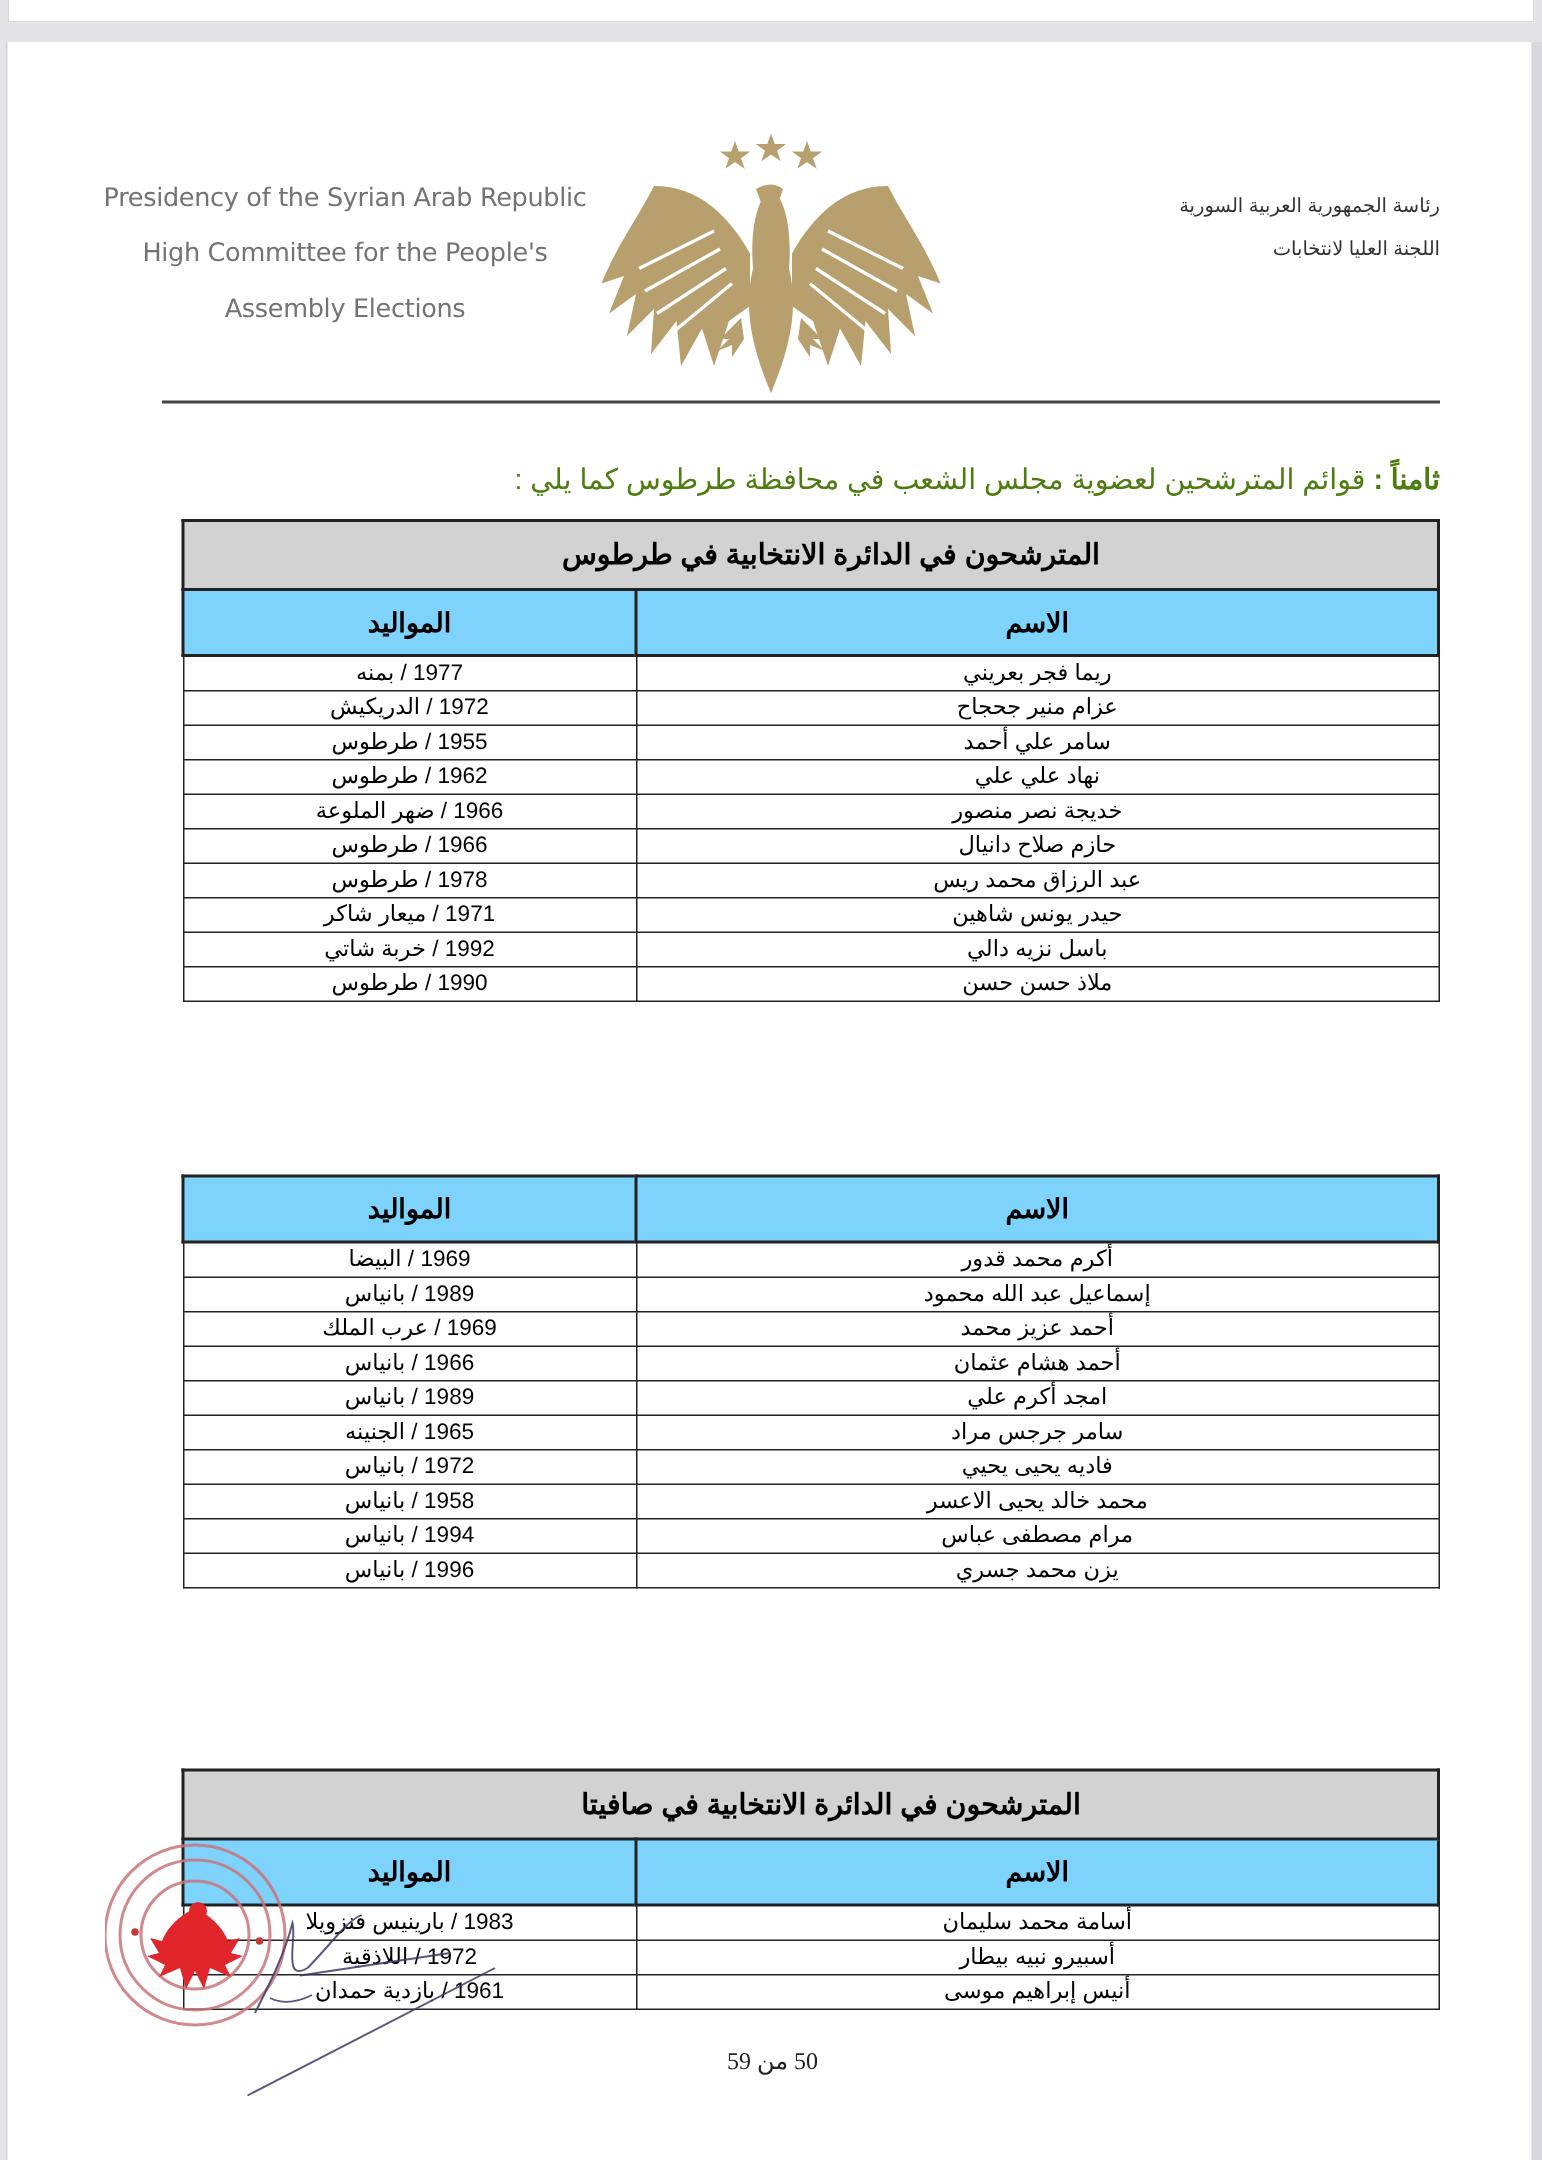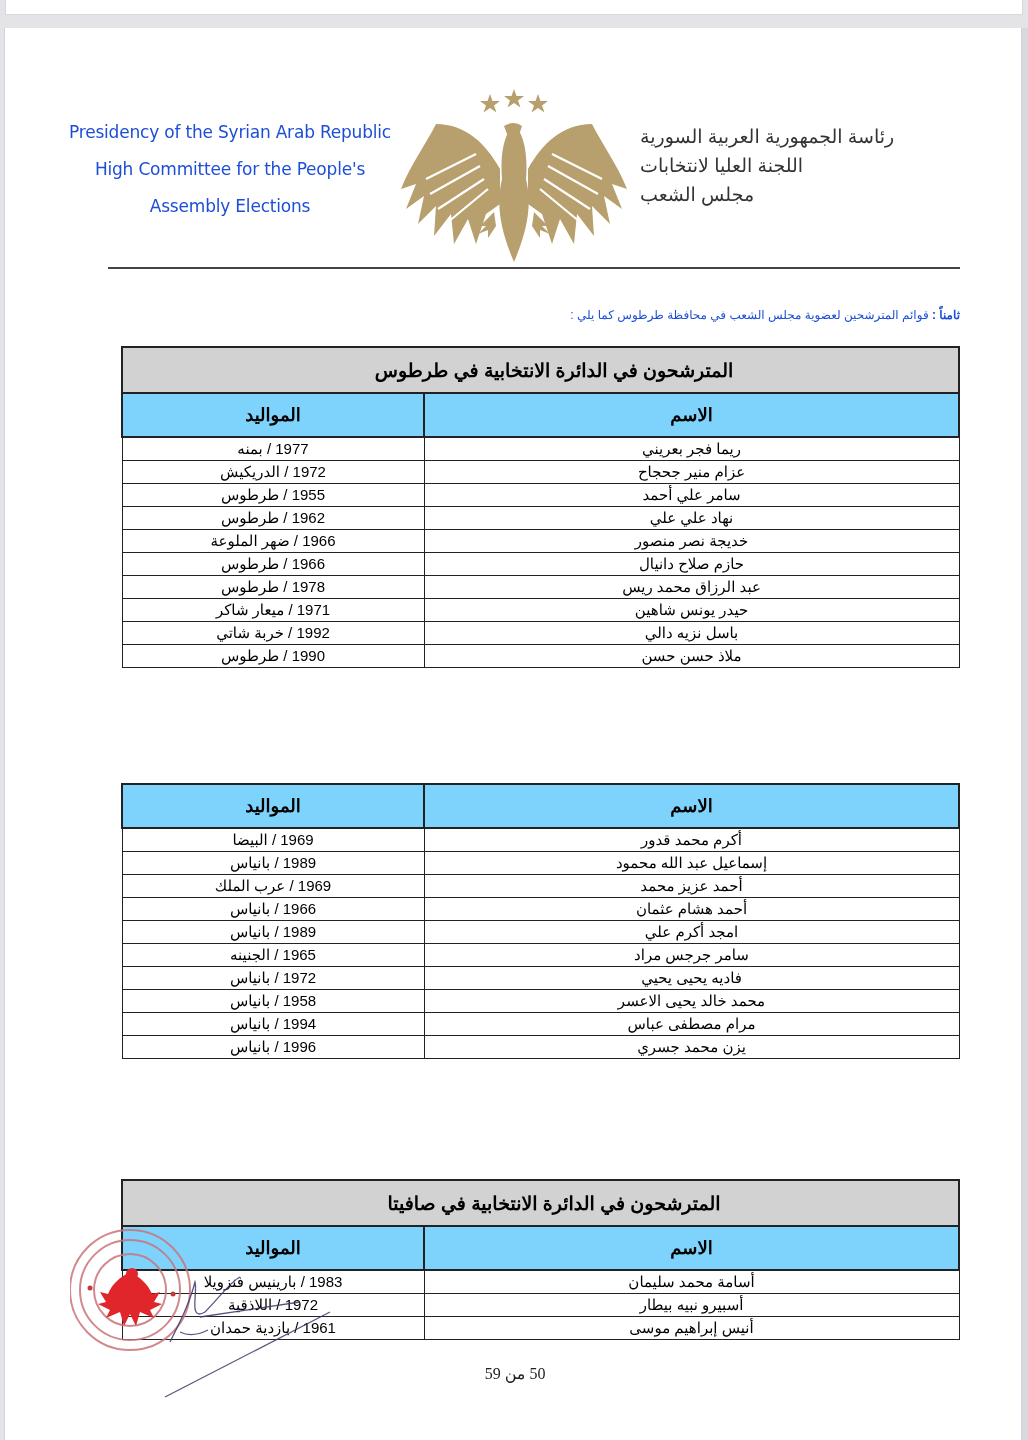--- a/index.html
+++ b/index.html
@@ -12,32 +12,32 @@
   .prev-page {
     position: absolute; left: 5px; top: -20px; width: 1016px; height: 33px;
     background: #ffffff; border: 1px solid #d8d8dc;
   }
   .page {
     position: absolute; left: 4px; top: 28px; width: 1016px; height: 1420px;
     background: #ffffff; border-left: 1px solid #d4d4d8; border-right: 1px solid #d4d4d8;
   }
   .en-head {
     position: absolute; left: 60px; top: 114px; width: 340px;
-    text-align: center; color: #1d4ed8; font-size: 17px; line-height: 37px;
+    text-align: center; color: #737373; font-size: 17px; line-height: 37px;
     font-family: "DejaVu Sans", sans-serif; letter-spacing: -0.2px;
   }
   .ar-head {
     position: absolute; left: 640px; top: 122px; width: 320px;
-    text-align: left; direction: rtl; color: #333; font-size: 19px; line-height: 29px;
+    text-align: right; direction: rtl; color: #333; font-size: 13px; line-height: 29px;
   }
   .emblem { position: absolute; left: 396px; top: 84px; width: 236px; height: 186px; }
   .rule { position: absolute; left: 108px; top: 267px; width: 852px; height: 2px; background: #444; }
   .intro {
     position: absolute; right: 68px; top: 308px; direction: rtl;
-    font-size: 12px; color: #1d4ed8;
+    font-size: 19px; color: #4d7c0f;
   }
   .intro b { font-weight: bold; }
   table.cand {
     position: absolute; left: 121px; width: 837px;
     border-collapse: collapse; direction: rtl; table-layout: fixed;
   }
   table.cand td, table.cand th {
     border: 2px solid #222; text-align: center; color: #000;
   }
   table.cand .title th {
@@ -96,21 +96,20 @@
     <line x1="206" y1="95" x2="156" y2="70"></line>
     <line x1="202" y1="110" x2="152" y2="82"></line>
     <line x1="194" y1="125" x2="148" y2="95"></line>
     <line x1="184" y1="138" x2="144" y2="105"></line>
   </g>
 </svg>
 
 <div class="ar-head">
   <div>رئاسة الجمهورية العربية السورية</div>
   <div>اللجنة العليا لانتخابات</div>
-  <div>مجلس الشعب</div>
 </div>
 
 <div class="rule"></div>
 
 <div class="intro">
   <b>ثامناً :</b>
   <span>قوائم المترشحين لعضوية مجلس الشعب في محافظة طرطوس كما يلي :</span>
 </div>
 
 <table class="cand t1">

